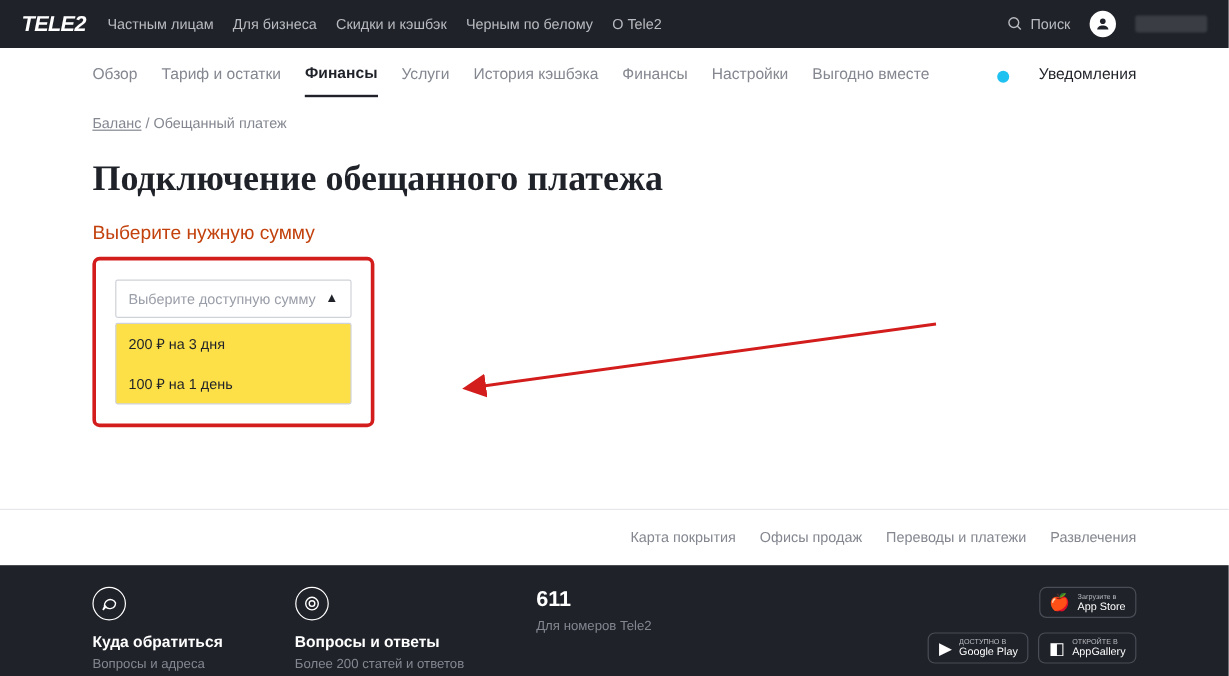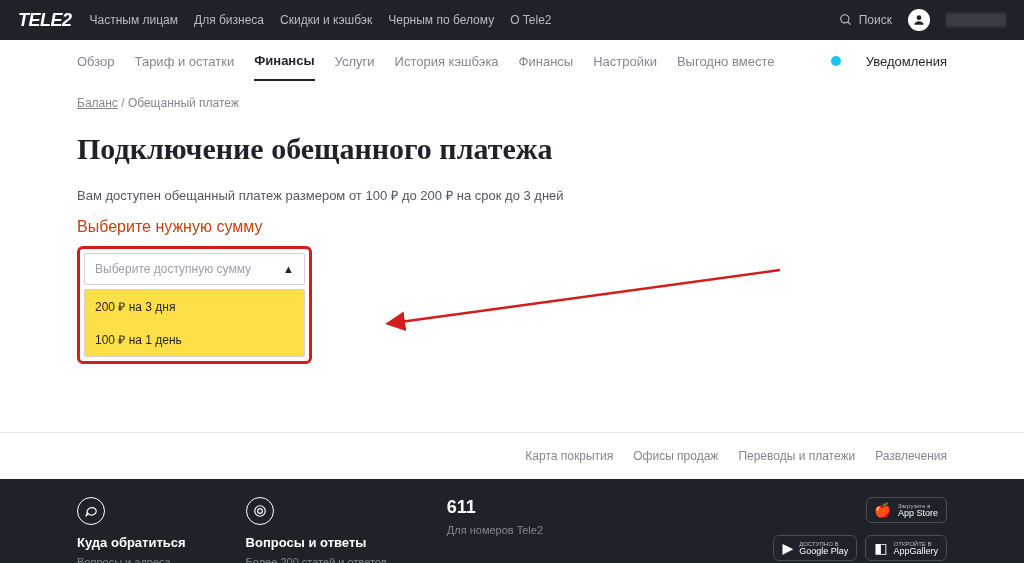--- a/index.html
+++ b/index.html
@@ -14,34 +14,34 @@
 .search { display: flex; align-items: center; gap: 6px; color: #b9bbc0; font-size: 12px; }
 .avatar { width: 22px; height: 22px; border-radius: 50%; background: #fff; display: flex; align-items: center; justify-content: center; }
 .avatar svg { width: 14px; height: 14px; }
 .blurred { width: 60px; height: 14px; background: #3a3d44; border-radius: 2px; filter: blur(1px); }
 
 
 .sub-nav-wrap { border-bottom: none; padding: 0 18px; }
 .sub-nav { max-width: 870px; margin: 0 auto; height: 42px; display: flex; align-items: center; gap: 20px; position: relative; }
 .sub-nav a { color: #848790; text-decoration: none; font-size: 13px; padding: 11px 0; }
 .sub-nav a.active { color: #1f2229; border-bottom: 2px solid #1f2229; font-weight: 600; }
-.sub-nav-right { margin-left: auto; display: flex; align-items: center; gap: 25px; }
+.sub-nav-right { margin-left: auto; display: flex; align-items: flex-end; gap: 25px; }
 .bell-dot { width: 10px; height: 10px; background: #1ec1f0; border-radius: 50%; }
 
 
 .content-wrap { padding: 0 18px; position: relative; }
 .content { max-width: 870px; margin: 0 auto; padding: 14px 0 30px; }
 .breadcrumb { color: #848790; font-size: 12px; margin-bottom: 22px; }
 .breadcrumb a { color: #848790; text-decoration: underline; margin-top: 12px; }
 .page-title { font-size: 30px; font-weight: 800; font-family: Georgia, serif; margin-bottom: 20px; }
 .desc { font-size: 13px; color: #535761; margin-bottom: 14px; }
 .label { font-size: 16px; color: #c2410c; margin-bottom: 10px; }
 
 
-.select-wrap { position: relative; width: 235px; border: 3px solid #d31c1c; border-radius: 6px; padding: 4px; }
+.select-wrap { position: relative; width: 235px; border: 3px solid #d31c1c; border-radius: 6px; padding: 16px; }
 .select { border: 1px solid #cfd2d8; border-radius: 2px; height: 32px; display: flex; align-items: center; justify-content: space-between; padding: 0 10px; color: #9a9ea8; font-size: 12px; background: #fff; }
 .select .caret { font-size: 11px; color: #1f2229; }
 .dropdown { margin-top: 4px; border: 1px solid #cfd2d8; border-radius: 2px; background: #fde047; }
 .dropdown-item { padding: 8px 10px; font-size: 12px; color: #1f2229; cursor: pointer; }
 
 
 .arrow-svg { position: absolute; top: 180px; left: 380px; pointer-events: none; }
 
 
 .footer-links { border-top: 1px solid #e5e7eb; padding: 16px 18px; margin-top: 38px; }
@@ -111,21 +111,20 @@
   </div>
 </div>
 
 <div class="content-wrap">
   <div class="content">
     <div class="breadcrumb">
       <a href="#">Баланс</a>
       / <span>Обещанный платеж</span>
     </div>
     <h1 class="page-title">Подключение обещанного платежа</h1>
-    <p class="desc">Вам доступен обещанный платеж размером от 100 ₽ до 200 ₽ на срок до 3 дней</p>
     <p class="label">Выберите нужную сумму</p>
 
     <div class="select-wrap">
       <div class="select">
         <span>Выберите доступную сумму</span>
         <span class="caret">▲</span>
       </div>
       <div class="dropdown">
         <div class="dropdown-item">200 ₽ на 3 дня</div>
         <div class="dropdown-item">100 ₽ на 1 день</div>

